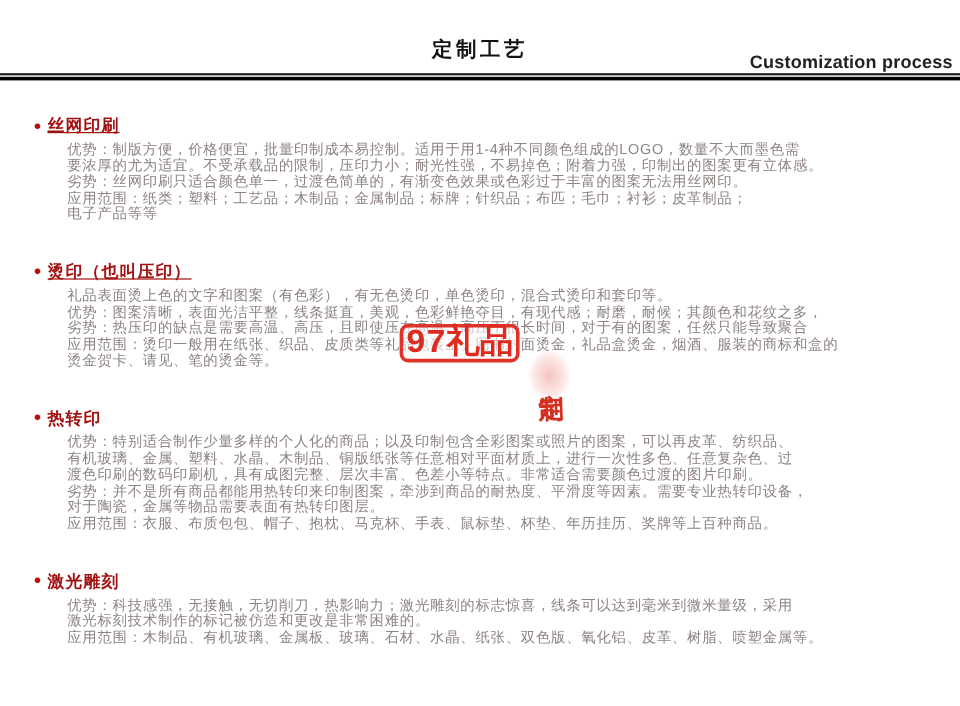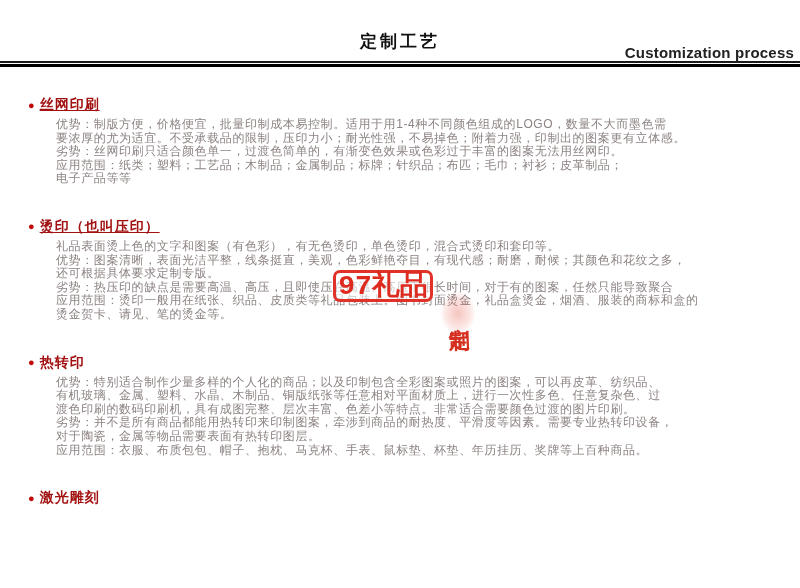--- a/index.html
+++ b/index.html
@@ -102,21 +102,20 @@
         </div>
       </section>
       <section class="section">
         <div class="heading-row">
           <span class="bullet">●</span>
           <h2 class="section-title underlined">烫印（也叫压印）</h2>
         </div>
         <div class="section-body">
           <div class="text-line">礼品表面烫上色的文字和图案（有色彩），有无色烫印，单色烫印，混合式烫印和套印等。</div>
           <div class="text-line">优势：图案清晰，表面光洁平整，线条挺直，美观，色彩鲜艳夺目，有现代感；耐磨，耐候；其颜色和花纹之多，</div>
-          <div class="text-line">还可根据具体要求定制专版。</div>
           <div class="text-line">劣势：热压印的缺点是需要高温、高压，且即使压在高温、高压下很长时间，对于有的图案，任然只能导致聚合</div>
           <div class="text-line">应用范围：烫印一般用在纸张、织品、皮质类等礼品包装上。图书封面烫金，礼品盒烫金，烟酒、服装的商标和盒的</div>
           <div class="text-line">烫金贺卡、请见、笔的烫金等。</div>
         </div>
       </section>
       <section class="section">
         <div class="heading-row">
           <span class="bullet">●</span>
           <h2 class="section-title">热转印</h2>
         </div>
@@ -127,20 +126,25 @@
           <div class="text-line">劣势：并不是所有商品都能用热转印来印制图案，牵涉到商品的耐热度、平滑度等因素。需要专业热转印设备，</div>
           <div class="text-line">对于陶瓷，金属等物品需要表面有热转印图层。</div>
           <div class="text-line">应用范围：衣服、布质包包、帽子、抱枕、马克杯、手表、鼠标垫、杯垫、年历挂历、奖牌等上百种商品。</div>
         </div>
       </section>
       <section class="section">
         <div class="heading-row">
           <span class="bullet">●</span>
           <h2 class="section-title">激光雕刻</h2>
         </div>
+        <div class="section-body">
+          <div class="text-line">优势：科技感强，无接触，无切削刀，热影响力；激光雕刻的标志惊喜，线条可以达到毫米到微米量级，采用</div>
+          <div class="text-line">激光标刻技术制作的标记被仿造和更改是非常困难的。</div>
+          <div class="text-line">应用范围：木制品、有机玻璃、金属板、玻璃、石材、水晶、纸张、双色版、氧化铝、皮革、树脂、喷塑金属等。</div>
+        </div>
       </section>
     </div>
 
   <div class="watermark-box">
     <span class="watermark-text">97礼品</span>
   </div>
   <div class="stamp">定制</div>
 
 </div>
 

